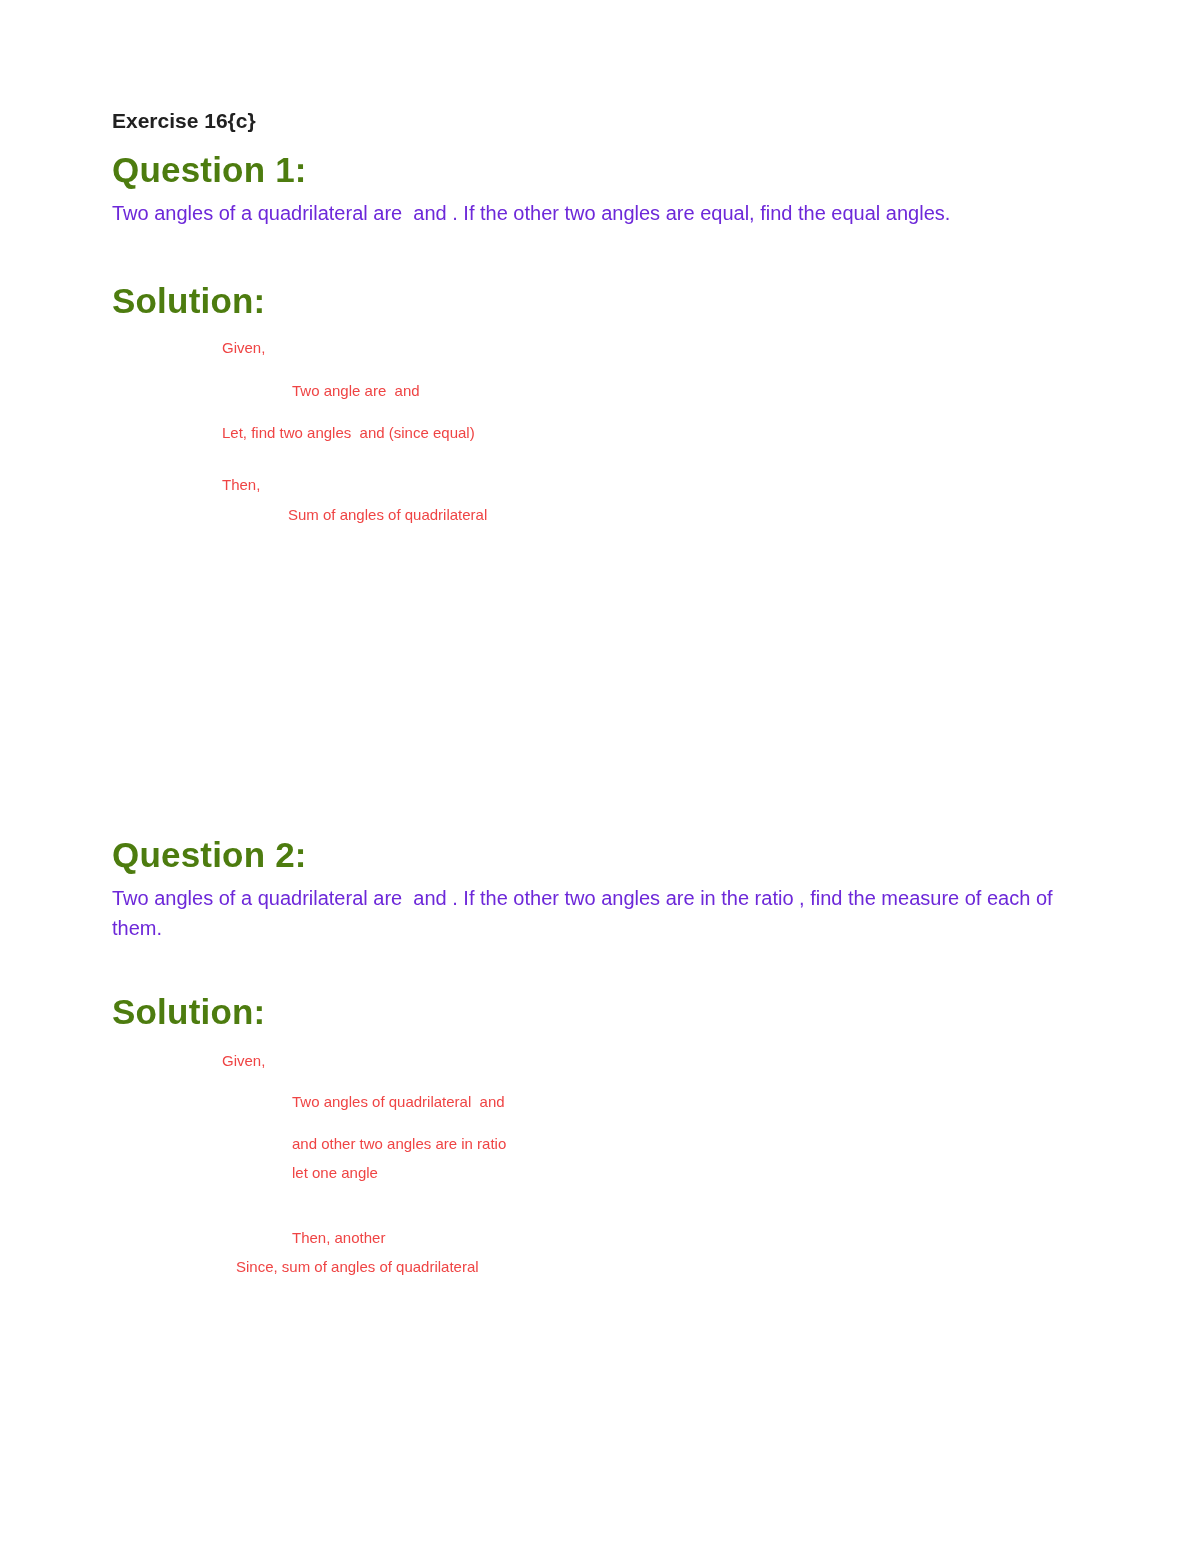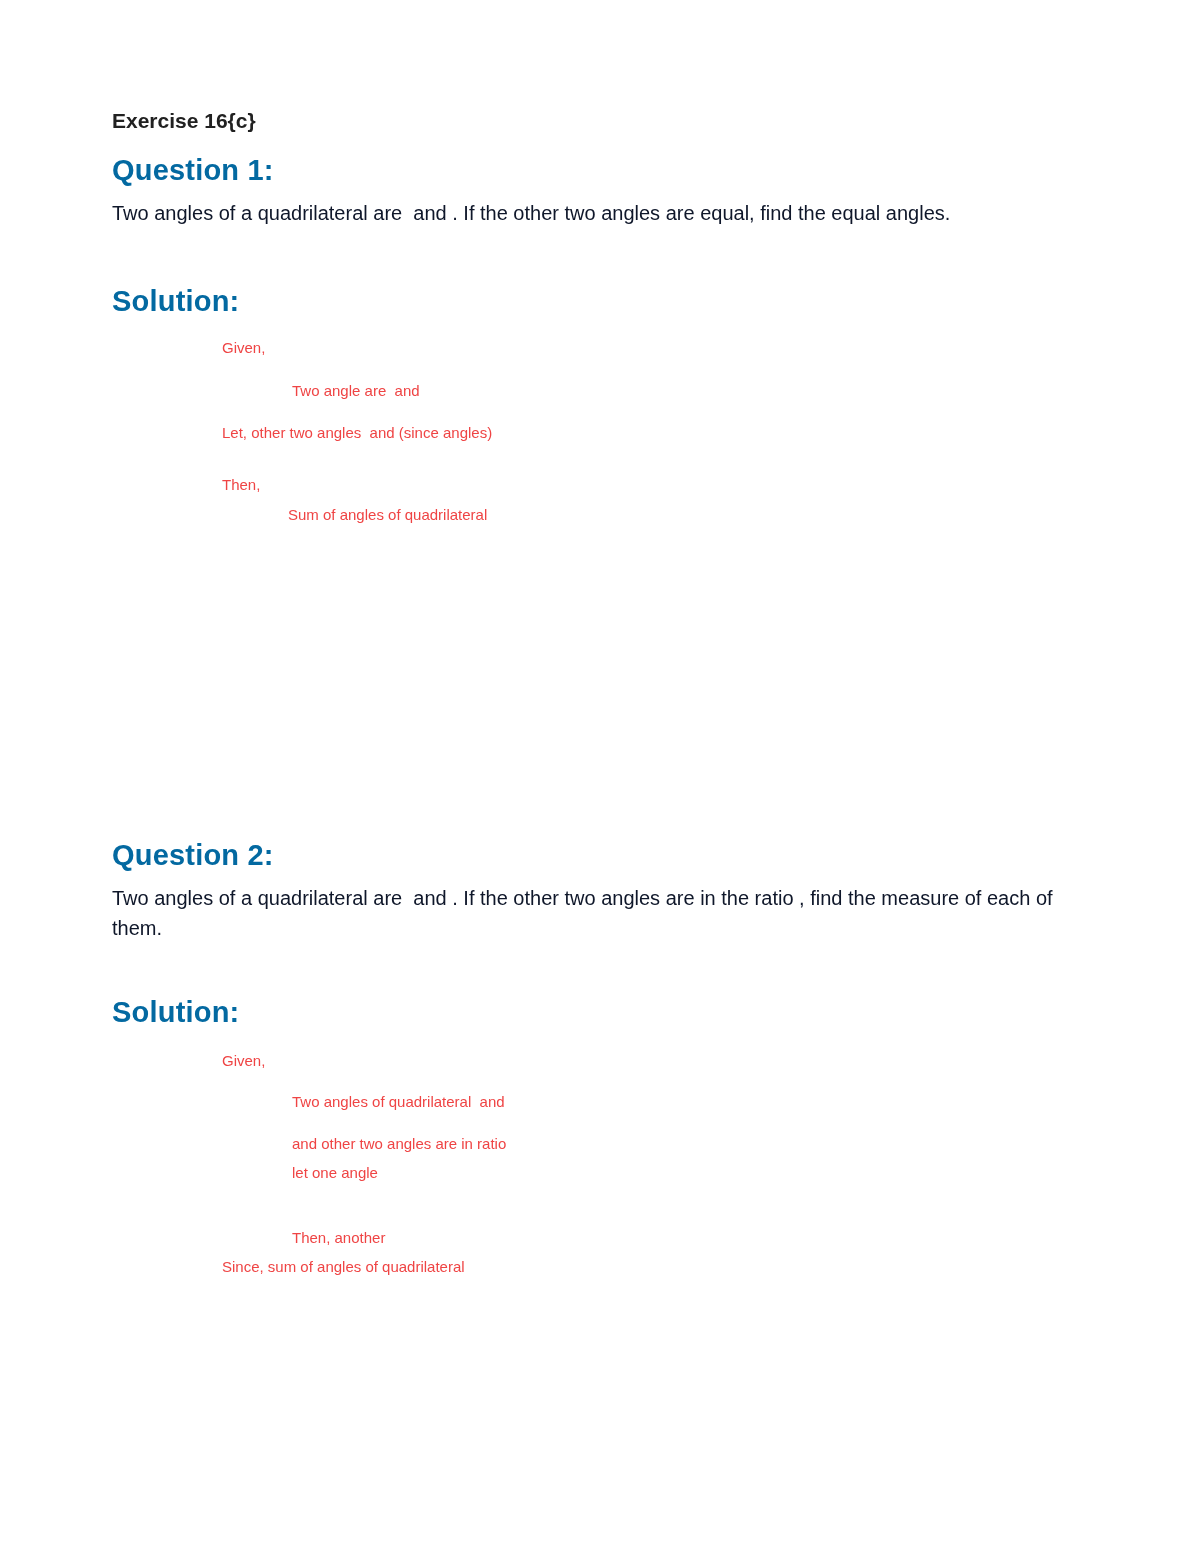--- a/index.html
+++ b/index.html
@@ -12,30 +12,30 @@
     overflow: hidden;
   }
   .abs { position: absolute; white-space: pre-wrap; }
   .exercise-heading {
     font-size: 21px;
     font-weight: bold;
     color: #212121;
     line-height: 26px;
   }
   .q-title {
-    font-size: 29px;
+    font-size: 35px;
     font-weight: bold;
-    color: #0369a1;
+    color: #4d7c0f;
     line-height: 36px;
     letter-spacing: 0.2px;
   }
   .body-text {
     font-size: 20px;
     font-weight: normal;
-    color: #0f172a;
+    color: #6d28d9;
     line-height: 30px;
   }
   .q-paragraph { width: 990px; }
   .sol-line {
     font-size: 15px;
     font-weight: normal;
     color: #ef4444;
     line-height: 26px;
   }
   .conclusion {
@@ -55,31 +55,31 @@
   <div class="abs exercise-heading" style="left:112px; top:108px;">Exercise 16{c}</div>
 
   <div class="abs q-title" style="left:112px; top:152px;">Question 1:</div>
 
   <div class="abs body-text q-paragraph" style="left:112px; top:198px;">Two angles of a quadrilateral are  and . If the other two angles are equal, find the equal angles.</div>
 
   <div class="abs q-title" style="left:112px; top:283px;">Solution:</div>
 
   <div class="abs sol-line indent-1" style="top:335px;">Given,</div>
   <div class="abs sol-line indent-2" style="top:378px;">Two angle are  and</div>
-  <div class="abs sol-line indent-1" style="top:420px;">Let, other two angles  and (since angles)</div>
+  <div class="abs sol-line indent-1" style="top:420px;">Let, find two angles  and (since equal)</div>
   <div class="abs sol-line indent-1" style="top:472px;">Then,</div>
   <div class="abs sol-line" style="left:288px; top:502px;">Sum of angles of quadrilateral</div>
 
 
   <div class="abs q-title" style="left:112px; top:837px;">Question 2:</div>
 
   <div class="abs body-text q-paragraph" style="left:112px; top:883px;">Two angles of a quadrilateral are  and . If the other two angles are in the ratio , find the measure of each of them.</div>
 
   <div class="abs q-title" style="left:112px; top:994px;">Solution:</div>
 
   <div class="abs sol-line indent-1" style="top:1048px;">Given,</div>
   <div class="abs sol-line indent-2" style="top:1089px;">Two angles of quadrilateral  and</div>
   <div class="abs sol-line indent-2" style="top:1131px;">and other two angles are in ratio</div>
   <div class="abs sol-line indent-2" style="top:1160px;">let one angle</div>
   <div class="abs sol-line indent-2" style="top:1213px;margin-top:12px;">Then, another</div>
-  <div class="abs sol-line indent-1" style="top:1254px;">Since, sum of angles of quadrilateral</div>
+  <div class="abs sol-line indent-1" style="top:1254px;margin-left:14px;">Since, sum of angles of quadrilateral</div>
 
 </div>
 
 </body></html>

